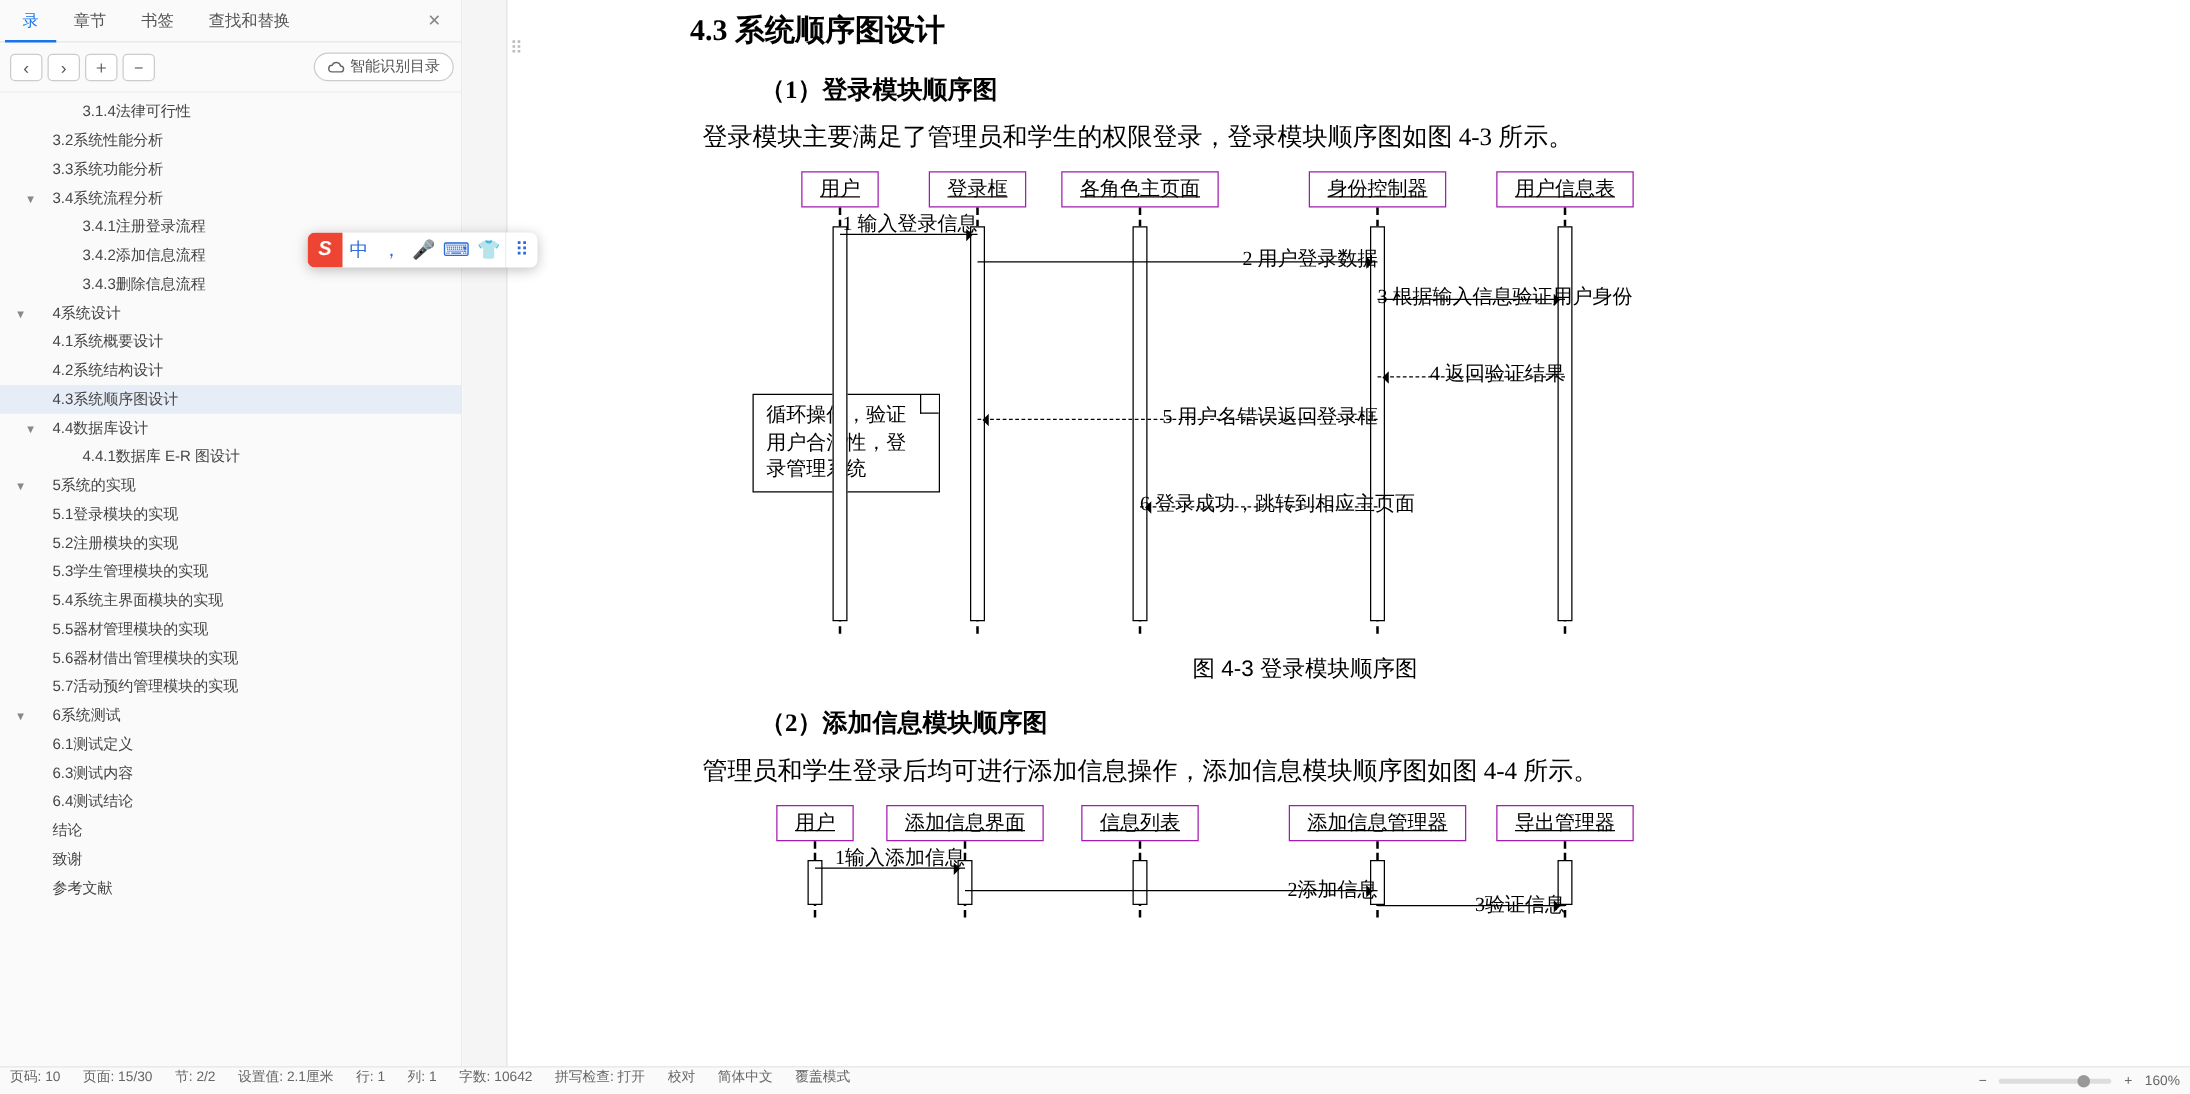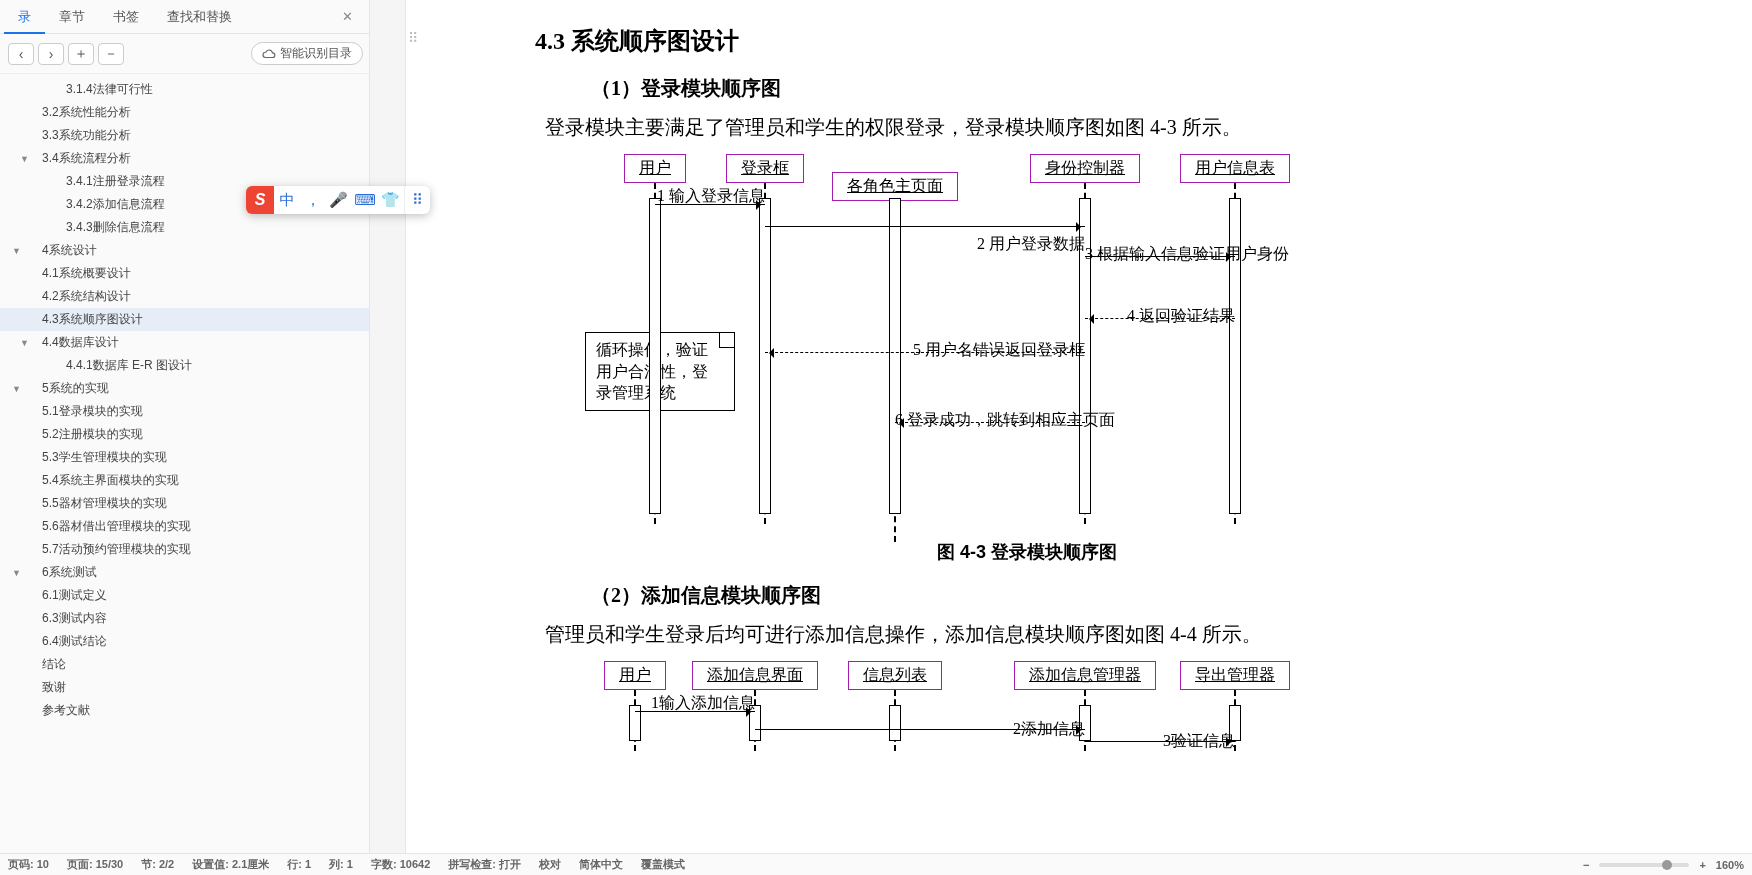--- a/index.html
+++ b/index.html
@@ -17,25 +17,25 @@
   .tool-recog svg { width:14px; height:14px; }
   .outline { flex:1; overflow-y:auto; padding-top:4px; }
   .ol-item { display:flex; align-items:center; height:23px; padding-left:12px; cursor:pointer; color:#444; font-size:12px; }
   .ol-item.selected { background:#e6edf7; }
   .ol-caret { width:10px; display:inline-block; color:#888; font-size:9px; }
   .ol-lv0 .ol-text{ margin-left:20px; } .ol-lv1 .ol-text{ margin-left:12px; } .ol-lv2 .ol-text{ margin-left:24px; }
   .ol-lv0 .ol-caret{ margin-left:0; } .ol-lv1 .ol-caret{ margin-left:8px; } .ol-lv2 .ol-caret{ margin-left:20px; }
   
   .main { flex:1; position:relative; overflow:auto; background:#fff; }
   .gutter { position:absolute; left:0; top:0; width:36px; height:100%; background:#f5f5f5; border-right:1px solid #e5e5e5; }
-  .page { position:absolute; left:47px; top:0; width:1160px; padding:25px 50px 60px 110px; font-family:"SimSun",serif; color:#000; }
+  .page { position:absolute; left:64px; top:0; width:1160px; padding:8px 50px 60px 110px; font-family:"SimSun",serif; color:#000; }
   .page h2 { font-size:24px; font-weight:700; margin:0 0 18px 8px; }
   .sub-h { font-size:20px; margin:18px 0 10px 64px; font-weight:700; }
   .para { font-size:20px; margin:0 0 12px 18px; line-height:1.5; }
-  .figcap { text-align:center; font-size:18px; font-weight:700; margin:6px 0 12px; font-family:"SimHei",sans-serif; }
+  .figcap { text-align:center; font-size:18px; font-weight:400; margin:6px 0 12px; font-family:"SimHei",sans-serif; }
   
   .seq { position:relative; height:380px; margin:4px 18px 0; font-family:"SimSun",serif; }
   .seq2 { height:90px; }
   .lifeline { position:absolute; top:0; display:flex; flex-direction:column; align-items:center; }
   .ll-box { border:1px solid #a21caf; background:#fff; padding:3px 14px; font-size:16px; text-decoration:underline; white-space:nowrap; }
   .ll-line { border-left:2px dashed #000; width:0; flex:1; }
   .act { position:absolute; width:12px; background:#fff; border:1px solid #000; }
   .msg { position:absolute; font-size:16px; text-align:right; white-space:nowrap; }
   .arrow { position:absolute; height:0; border-top:1.5px solid #000; }
   .arrow.dash { border-top:1.5px dashed #000; }
@@ -43,21 +43,21 @@
   .arrow.left::after { right:auto; left:-1px; border-left-color:transparent; border-right-color:#000; }
   .note { position:absolute; border:1px solid #000; background:#fff; padding:6px 10px; font-size:16px; line-height:1.35; }
   .note::before { content:""; position:absolute; right:0; top:0; width:14px; height:14px; border-left:1px solid #000; border-bottom:1px solid #000; background:#fff; }
   .rail-handle { position:absolute; left:38px; top:30px; color:#bbb; font-size:14px; }
   
   .ime { position:absolute; left:246px; top:186px; display:flex; align-items:center; background:#fff; border-radius:6px; box-shadow:0 2px 10px rgba(0,0,0,.25); height:28px; overflow:hidden; }
   .ime-logo { width:28px; height:28px; background:#e43; color:#fff; display:flex; align-items:center; justify-content:center; font-weight:700; font-style:italic; font-size:16px; }
   .ime-cell { width:26px; height:28px; display:flex; align-items:center; justify-content:center; color:#2b6cd4; font-size:15px; }
   .ime-cell.sep { border-left:1px solid #eee; }
   
-  .status { position:absolute; left:0; right:0; bottom:0; height:22px; border-top:1px solid #e5e5e5; background:#fafafa; display:flex; align-items:center; font-size:11px; color:#666; padding:0 8px; gap:18px;font-weight:bold; }
+  .status { position:absolute; left:0; right:0; bottom:0; height:22px; border-top:1px solid #e5e5e5; background:#fafafa; display:flex; font-size:11px; color:#666; padding:0 8px; gap:18px; }
   .status .sp { }
   .status .right { margin-left:auto; display:flex; gap:10px; align-items:center; }
   .zoom-track { width:90px; height:4px; background:#ddd; border-radius:2px; position:relative; }
   .zoom-thumb { position:absolute; top:-3px; left:70%; width:10px; height:10px; border-radius:50%; background:#999; }
 </style>
 </head>
 <body>
 
 <div class="app">
 
@@ -214,39 +214,39 @@
       <div class="lifeline" style="left: 50px; height: 370px; width: 120px;">
             <div class="ll-box">用户</div>
             <div class="ll-line"></div>
           </div>
           <div class="act" style="left: 104px; top: 44px; height: 316px;"></div>
           <div class="lifeline" style="left: 160px; height: 370px; width: 120px;">
             <div class="ll-box">登录框</div>
             <div class="ll-line"></div>
           </div>
           <div class="act" style="left: 214px; top: 44px; height: 316px;"></div>
-          <div class="lifeline" style="left: 290px; height: 370px; width: 120px; margin-top: 18px;">
+          <div class="lifeline" style="left: 290px; height: 370px; width: 120px;">
             <div class="ll-box">各角色主页面</div>
             <div class="ll-line"></div>
           </div>
           <div class="act" style="left: 344px; top: 44px; height: 316px;"></div>
           <div class="lifeline" style="left: 480px; height: 370px; width: 120px;">
             <div class="ll-box">身份控制器</div>
             <div class="ll-line"></div>
           </div>
           <div class="act" style="left: 534px; top: 44px; height: 316px;"></div>
           <div class="lifeline" style="left: 630px; height: 370px; width: 120px;">
             <div class="ll-box">用户信息表</div>
             <div class="ll-line"></div>
           </div>
           <div class="act" style="left: 684px; top: 44px; height: 316px;"></div>
           <div class="arrow" style="left: 110px; width: 110px; top: 50px;"></div>
           <div class="msg" style="top: 32px; left: 110px; width: 110px;">1 输入登录信息</div>
           <div class="arrow" style="left: 220px; width: 320px; top: 72px;"></div>
-          <div class="msg" style="top: 60px; left: 220px; width: 320px; margin-top: 20px;">2 用户登录数据</div>
+          <div class="msg" style="top: 60px; left: 220px; width: 320px;">2 用户登录数据</div>
           <div class="arrow" style="left: 540px; width: 150px; top: 102px;"></div>
           <div class="msg" style="top: 90px; left: 540px; width: 150px;">3 根据输入信息验证用户身份</div>
           <div class="arrow dash left" style="left: 540px; width: 150px; top: 164px;"></div>
           <div class="msg" style="top: 152px; left: 540px; width: 150px;">4 返回验证结果</div>
           <div class="arrow dash left" style="left: 220px; width: 320px; top: 198px;"></div>
           <div class="msg" style="top: 186px; left: 220px; width: 320px;">5 用户名错误返回登录框</div>
           <div class="arrow dash left" style="left: 350px; width: 190px; top: 268px;"></div>
           <div class="msg" style="top: 256px; left: 350px; width: 190px;">6 登录成功，跳转到相应主页面</div>
         </div>
 

